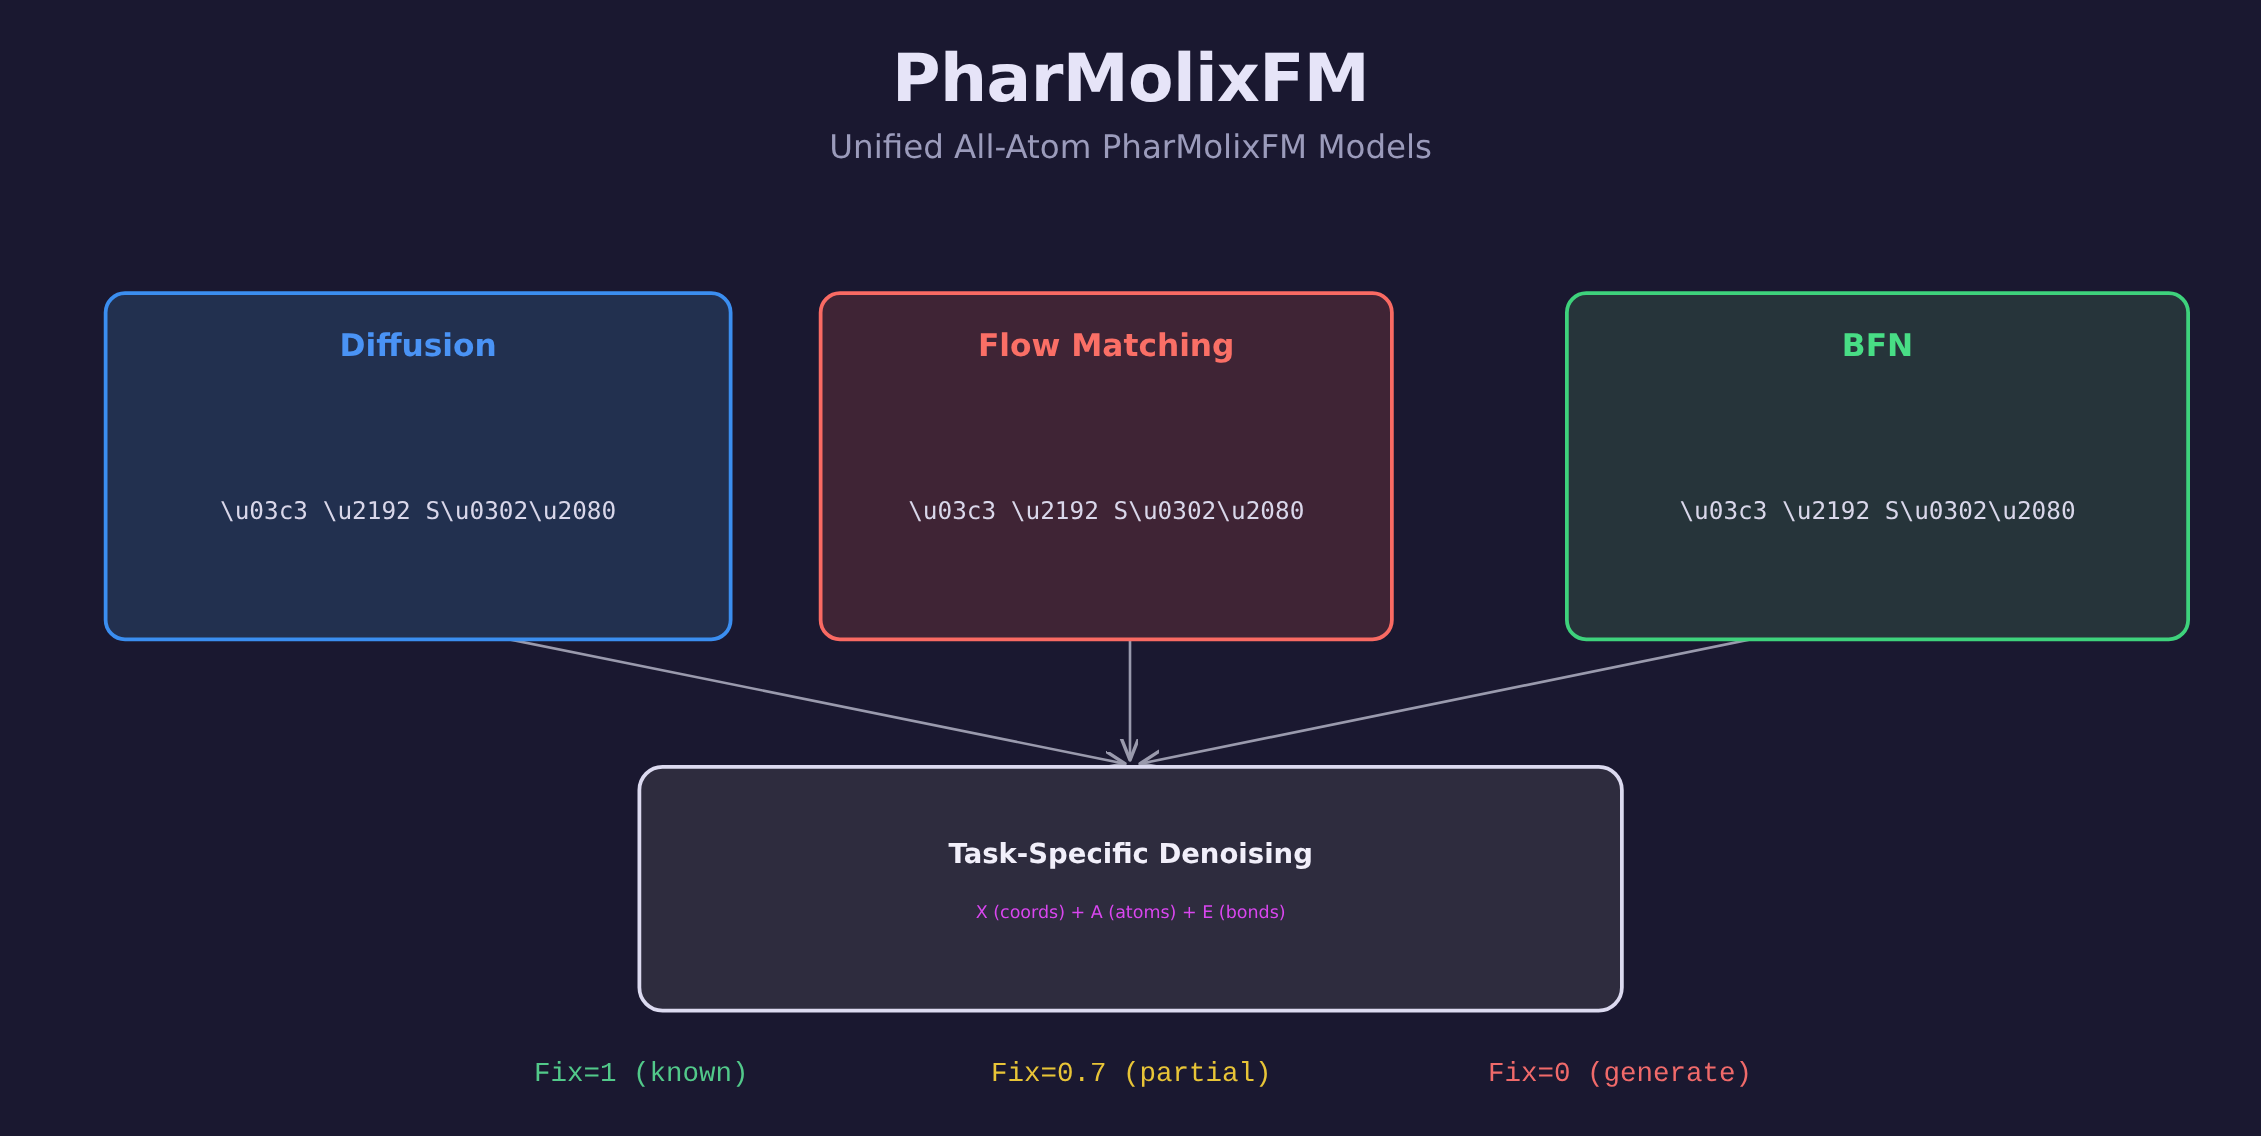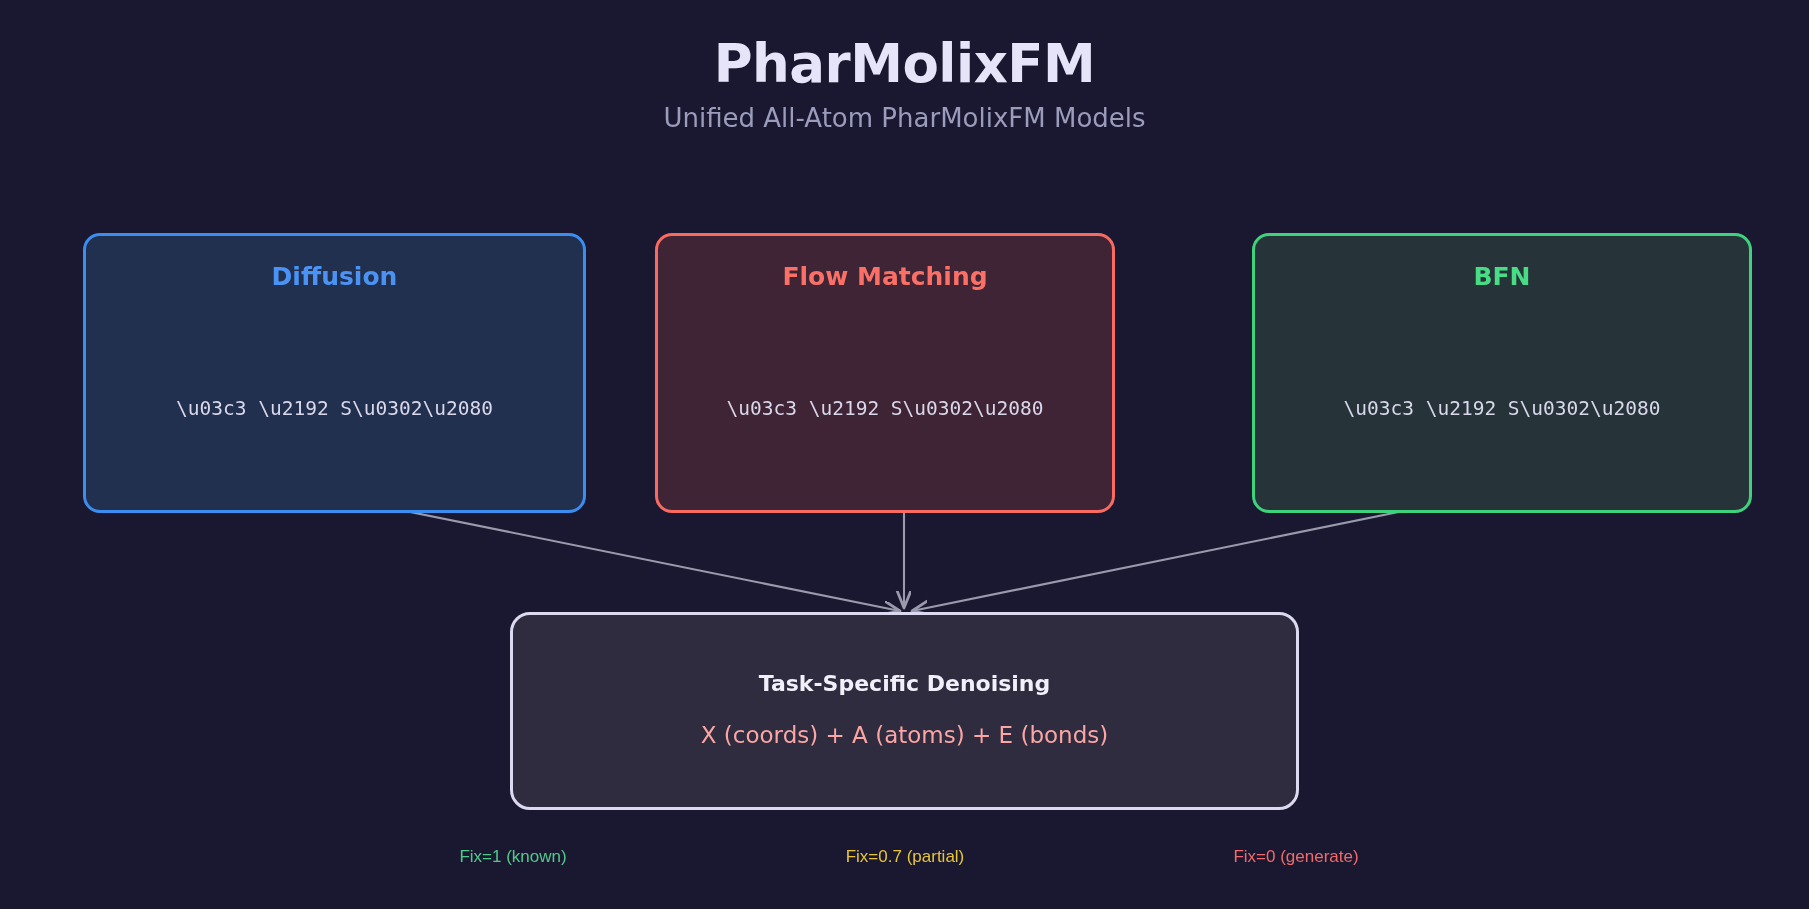--- a/index.html
+++ b/index.html
@@ -134,32 +134,32 @@
     text-align: center;
     font-size: 22px;
     font-weight: bold;
     color: #f1effa;
     line-height: 1.2;
   }
 
   #denoise-subtitle {
     margin-top: 25px;
     text-align: center;
-    font-size: 23px;
+    font-size: 14px;
     font-weight: normal;
-    color: #fca5a5;
+    color: #d946ef;
     line-height: 1.2;
   }
 
   
   .fix-label {
     position: absolute;
     top: 848px;
-    font-family: Liberation Sans, sans-serif;
-    font-size: 17px;
+    font-family: Liberation Mono, monospace;
+    font-size: 22px;
     white-space: nowrap;
     transform: translateX(-50%);
     line-height: 1.1;
   }
 
   #fix-known    { left: 513px; color: #52c98a; }
   #fix-partial  { left: 905px; color: #e8c437; }
   #fix-generate { left: 1296px; color: #f06a6a; }
 </style>
 </head>

